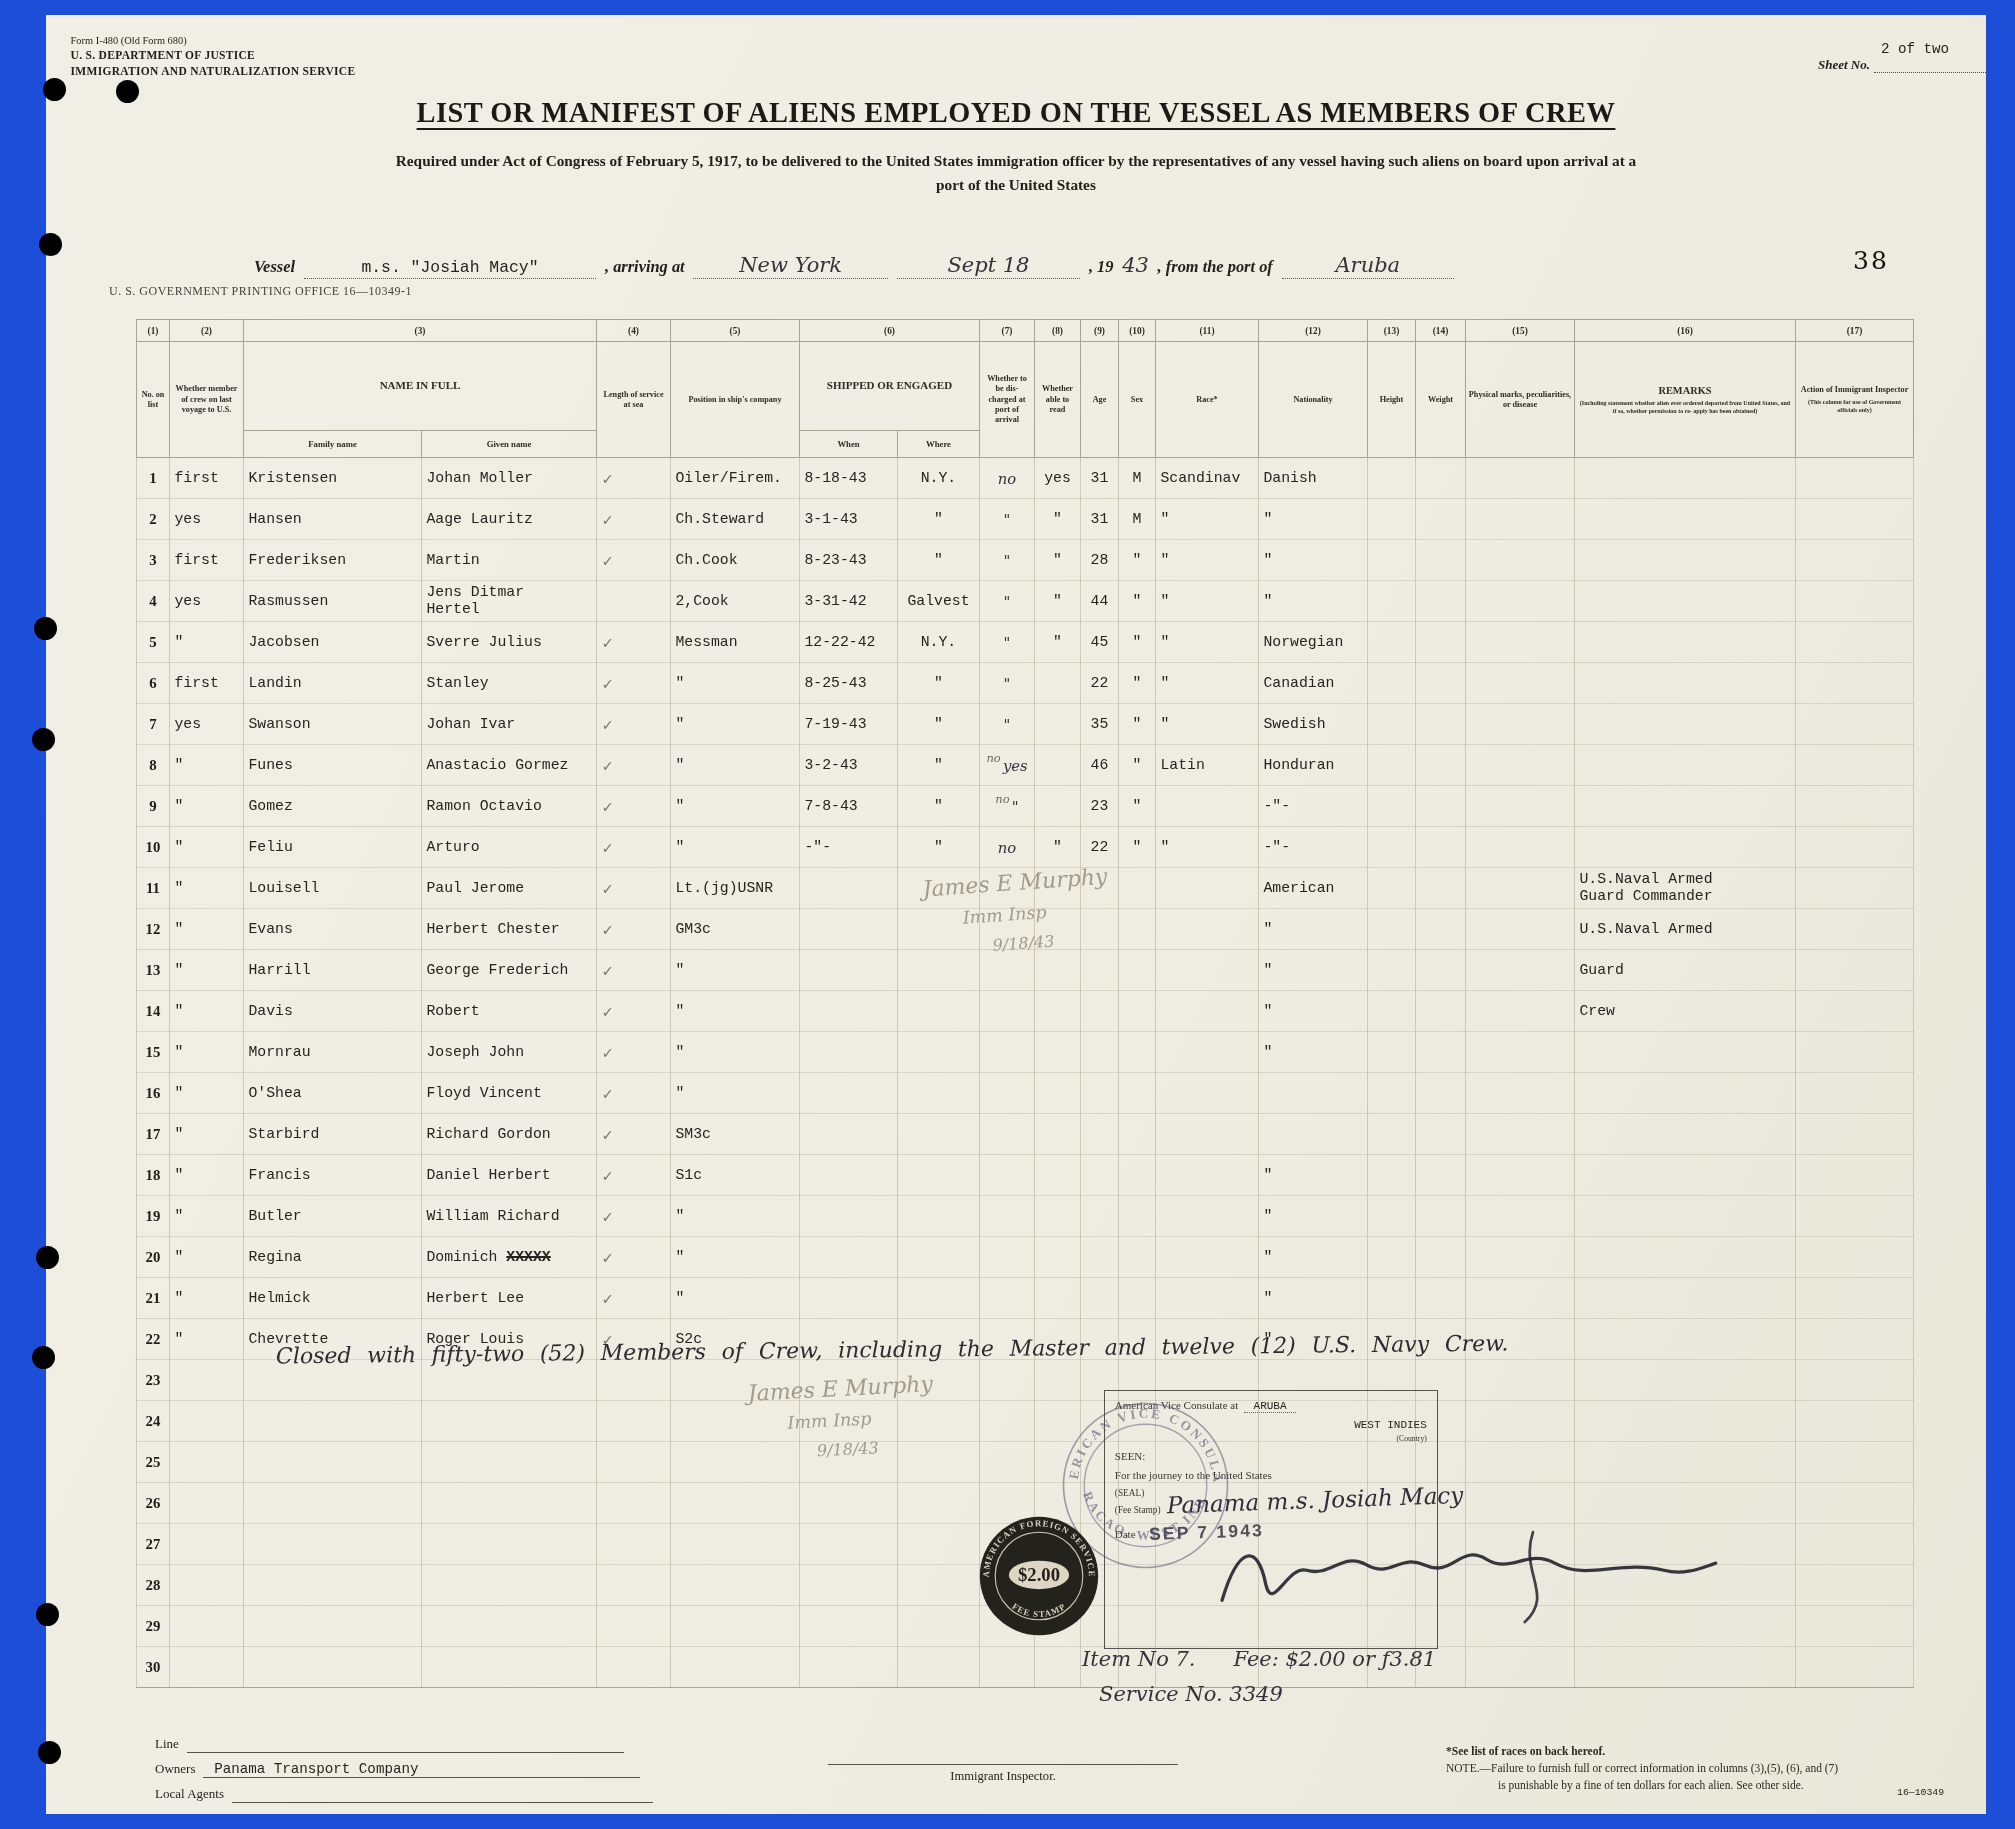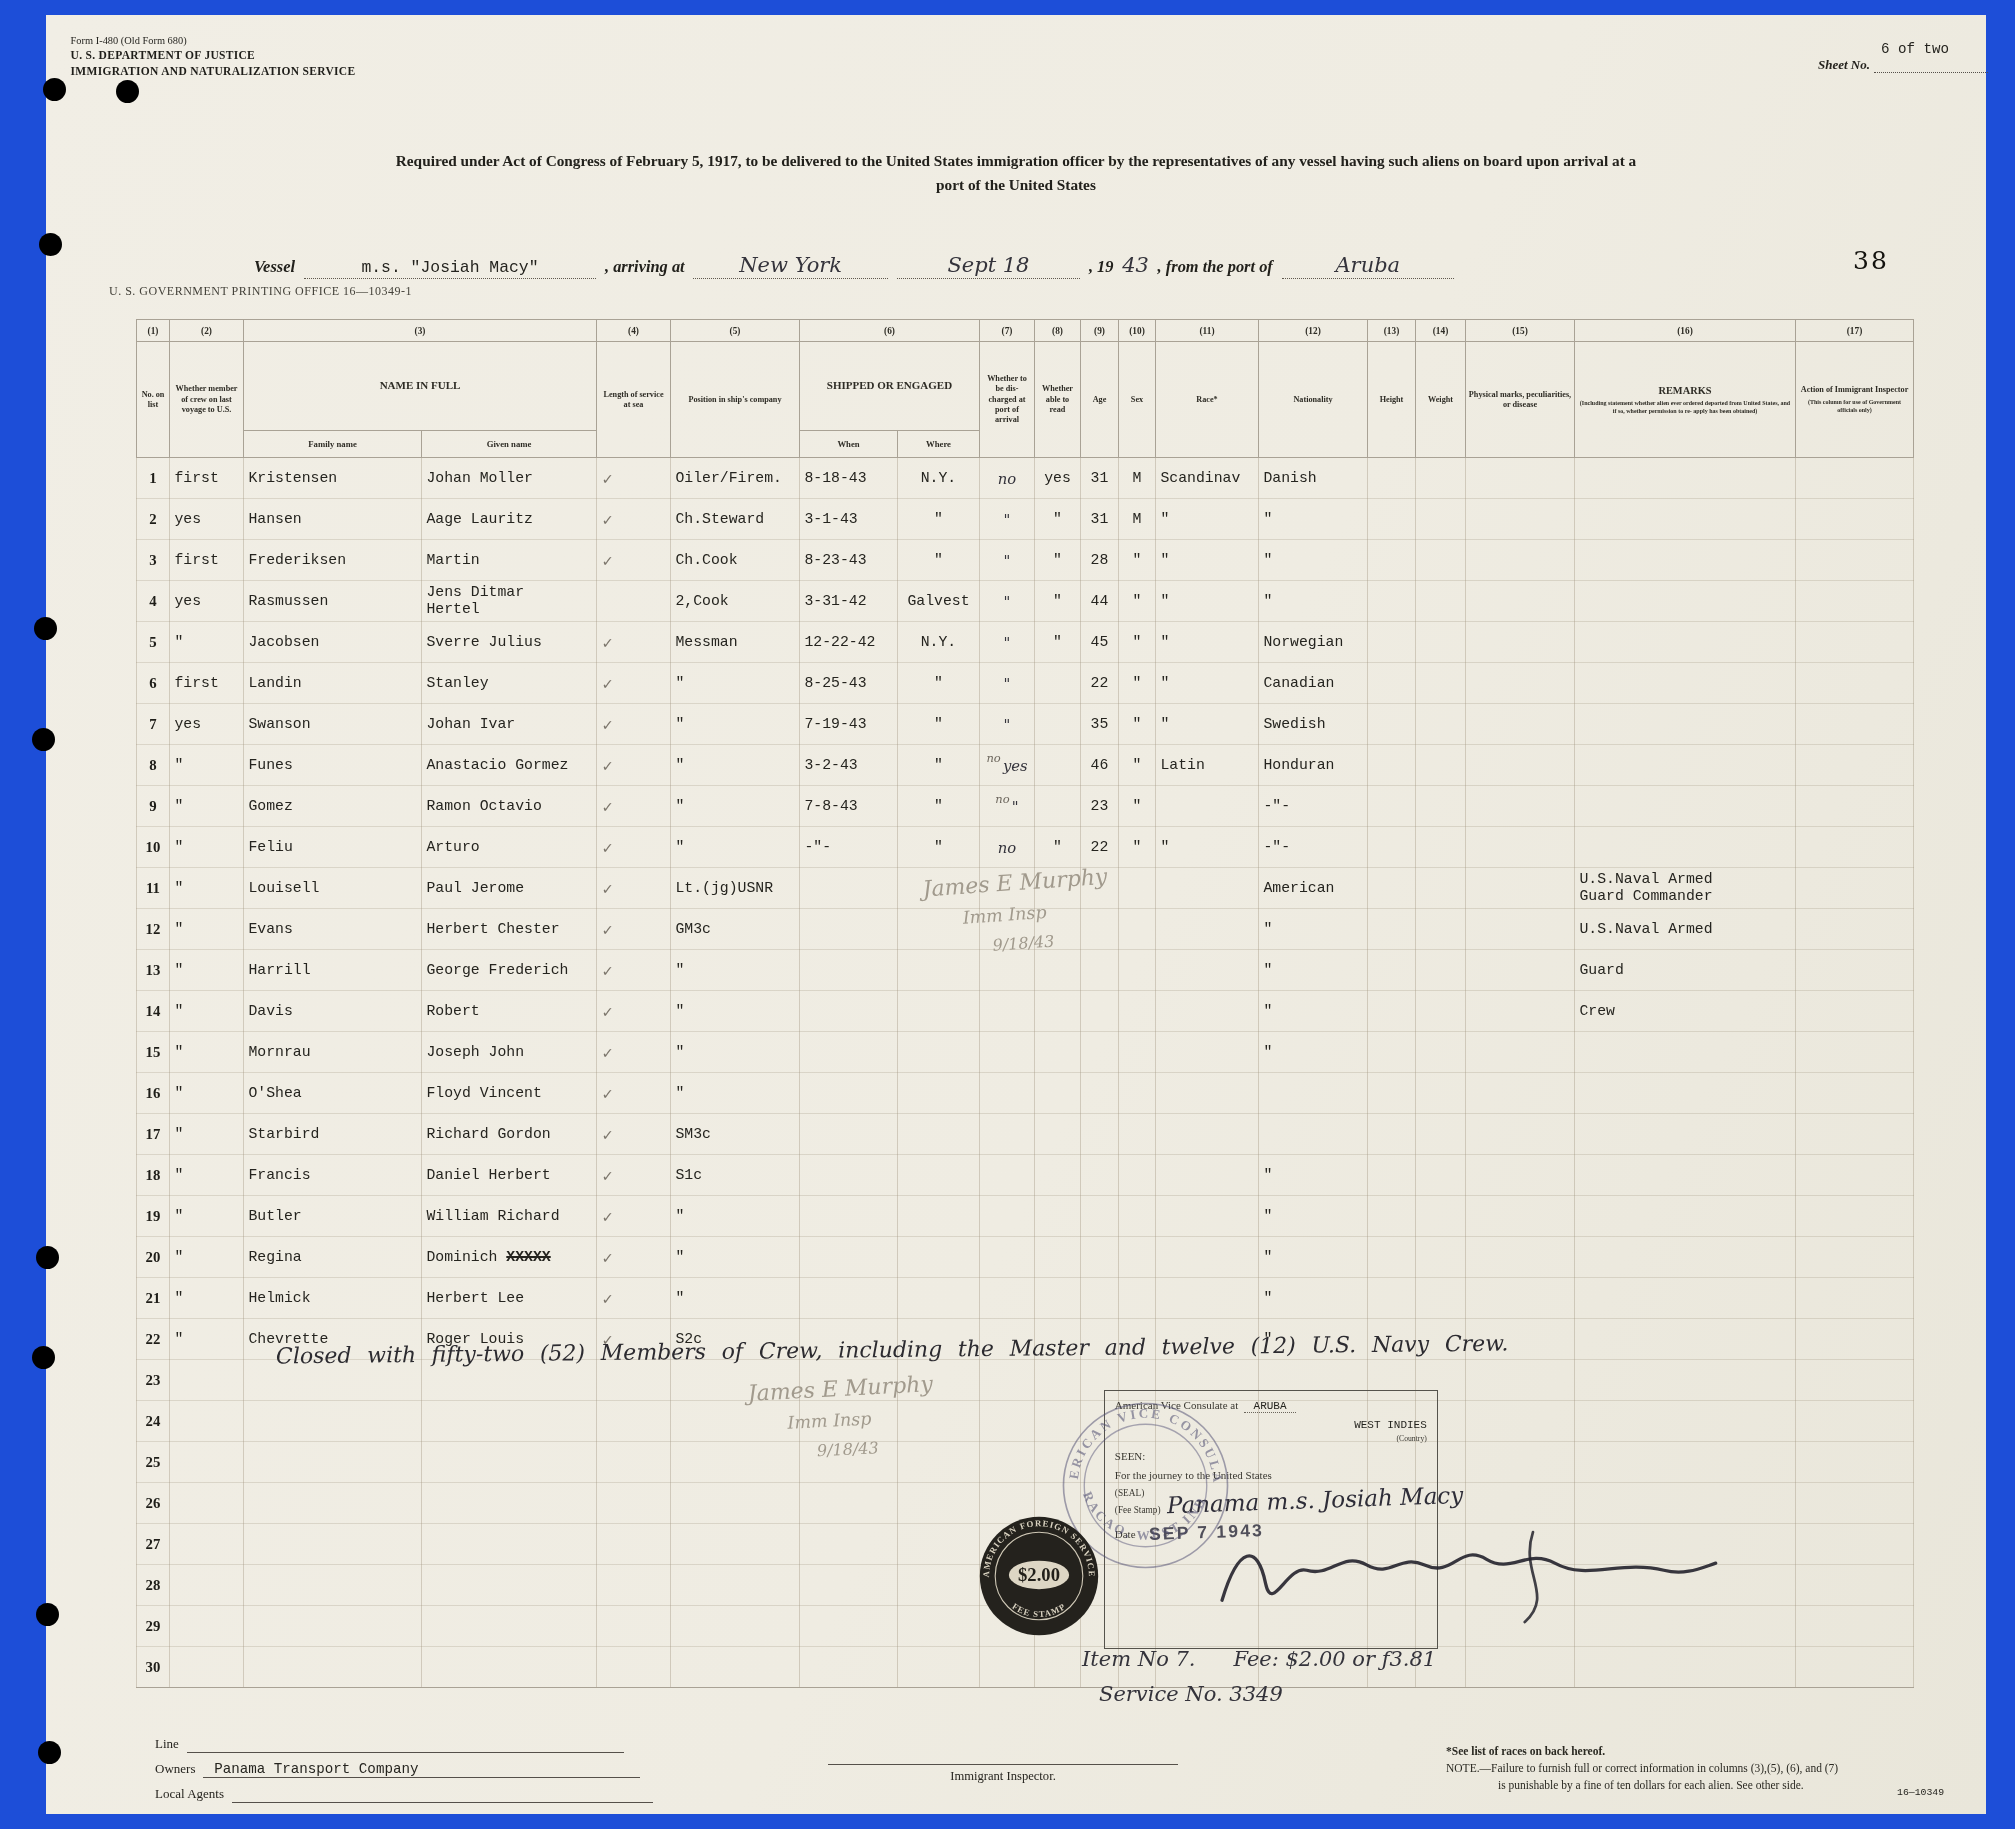--- a/index.html
+++ b/index.html
@@ -113,27 +113,28 @@
 <div id="stage">
   <div id="paper">
 
     <div class="abs formid">
       <div>Form I-480 (Old Form 680)</div>
       <div class="b">U. S. DEPARTMENT OF JUSTICE</div>
       <div class="b">IMMIGRATION AND NATURALIZATION SERVICE</div>
     </div>
 
     <div class="abs sheetno">
-      <div class="val t">6 of two</div>
+      <div class="val t">2 of two</div>
       <div class="lab">
           <span>Sheet No.</span>
           <span class="dots"></span>
         </div>
     </div>
 
+    <div class="abs title">LIST OR MANIFEST OF ALIENS EMPLOYED ON THE VESSEL AS MEMBERS OF CREW</div>
     <div class="abs subtitle">
       <div>Required under Act of Congress of February 5, 1917, to be delivered to the United States immigration officer by the representatives of any vessel having such aliens on board upon arrival at a</div>
       <div>port of the United States</div>
     </div>
 
     <div class="abs printoffice">U. S. GOVERNMENT PRINTING OFFICE    16—10349-1</div>
 
     <div class="abs vesselline">
       <span class="vlabel">Vessel</span>
       <span class="fill t" style="min-width:262px">m.s. "Josiah Macy"</span>

